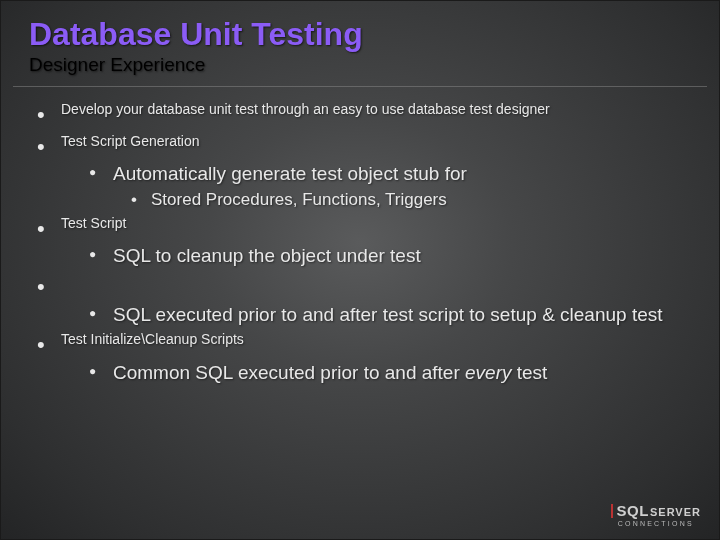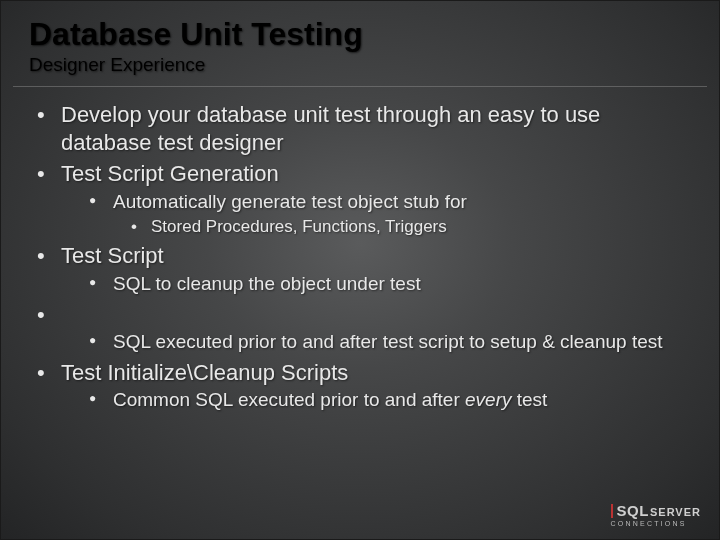--- a/index.html
+++ b/index.html
@@ -8,21 +8,21 @@
     background: radial-gradient(ellipse at 50% 45%, #5a5b5c 0%, #464748 30%, #3a3b3c 55%, #2e2f30 80%, #232425 100%);
     font-family: Arial, Helvetica, sans-serif;
     color: #e8e8e8;
     position: relative;
     border: 1px solid #1a1a1a;
   }
   .title-block { padding: 16px 28px 4px 28px; }
   .title {
     font-size: 32px;
     font-weight: bold;
-    color: #000000;
+    color: #8b5cf6;
     text-shadow: 1px 1px 2px rgba(0,0,0,0.6);
     line-height: 1.1;
   }
   .subtitle {
     font-size: 19px;
     font-weight: normal;
     color: #000000;
     margin-top: 2px;
     text-shadow: 1px 1px 2px rgba(0,0,0,0.5);
   }
@@ -30,36 +30,36 @@
     border: none;
     border-top: 1px solid #8a8a8a;
     margin: 6px 12px 0 12px;
     opacity: 0.5;
   }
   .content { padding: 14px 30px 0 30px; }
   ul { list-style: none; }
   .lvl1 > li { margin-bottom: 4px; }
   .lvl1 > li > .row { display: flex; align-items: flex-start; }
   .lvl1 .b1 { width: 30px; flex-shrink: 0; font-size: 22px; line-height: 1.25; text-align: left; padding-left: 6px; }
-  .lvl1 .t1 { font-size: 22px; line-height: 1.25; text-shadow: 1px 1px 2px rgba(0,0,0,0.5); }
+  .lvl1 .t1 { font-size: 14px; line-height: 1.25; text-shadow: 1px 1px 2px rgba(0,0,0,0.5); }
   .lvl2 { padding-left: 58px; margin-top: 2px; }
   .lvl2 > li > .row { display: flex; align-items: flex-start; }
   .lvl2 .b2 { width: 24px; flex-shrink: 0; font-size: 12px; line-height: 1.8; }
   .lvl2 .t2 { font-size: 19px; line-height: 1.3; text-shadow: 1px 1px 2px rgba(0,0,0,0.5); }
   .lvl3 { padding-left: 42px; margin-top: 2px; }
   .lvl3 > li > .row { display: flex; align-items: flex-start; }
   .lvl3 .b3 { width: 20px; flex-shrink: 0; font-size: 17px; line-height: 1.3; }
   .lvl3 .t3 { font-size: 17px; line-height: 1.3; text-shadow: 1px 1px 2px rgba(0,0,0,0.5); }
   .em { font-style: italic; margin-top: 8px; }
   .logo {
     position: absolute;
     right: 18px;
     bottom: 12px;
     color: #cfcfcf;
-    text-align: left;
+    text-align: center;
     line-height: 1;
   }
   .logo .l1 { font-weight: bold; letter-spacing: 0.5px; }
   .logo .sql { font-size: 15px; }
   .logo .srv { font-size: 11px; letter-spacing: 1px; margin-left: 1px; }
   .logo .l2 { font-size: 7px; letter-spacing: 2.2px; margin-top: 1px; opacity: 0.85; }
   .logo .bar { display:inline-block; width:2px; height:14px; background:#b33; margin-right:4px; vertical-align:-2px; }
 </style>
 </head>
 <body>

